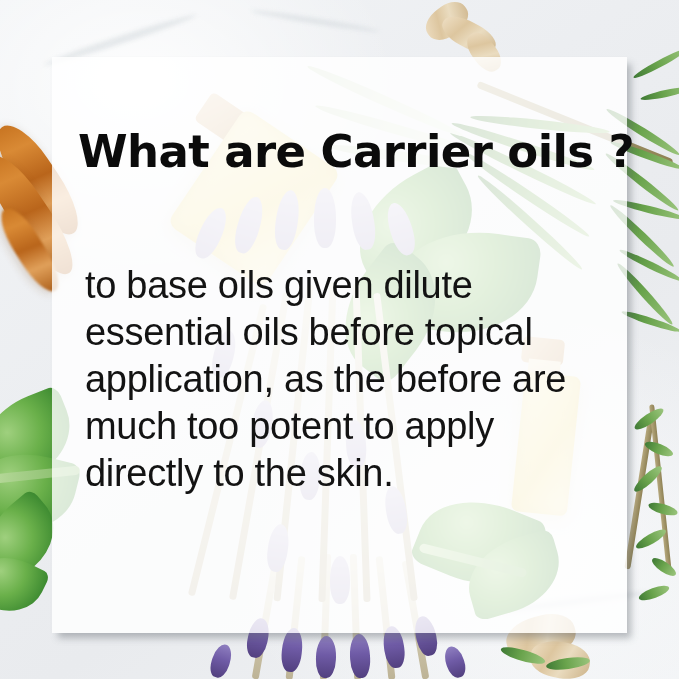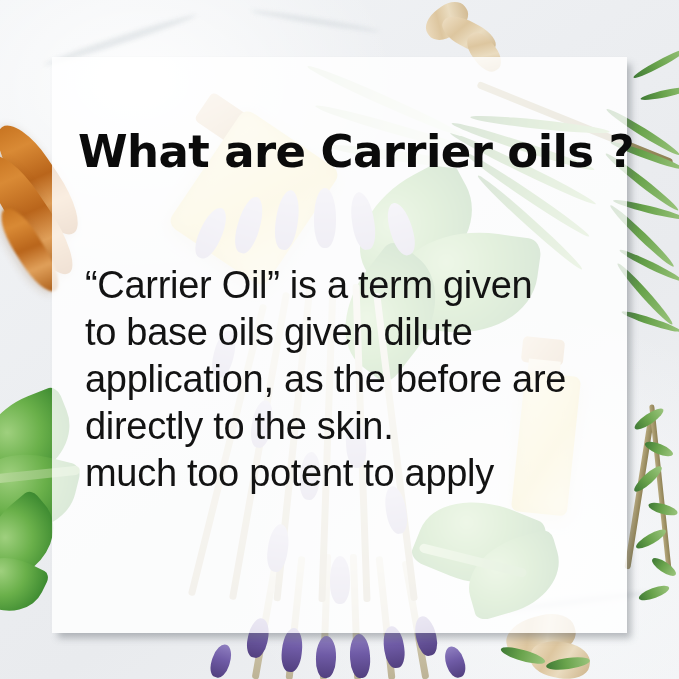--- a/index.html
+++ b/index.html
@@ -258,21 +258,21 @@
     <div class="el needle pale" style="left:312px;top:124px;width:166px;height:10px;transform:rotate(16deg);"></div>
     <div class="el needle pale" style="left:326px;top:152px;width:156px;height:10px;transform:rotate(8deg);"></div>
   </div>
 
   <div class="card"></div>
 
   <div class="content">
     <h1 class="headline">What are Carrier oils ?</h1>
 
     <p class="body-copy">
-      <span class="ln">“Carrier Oil” is a term given</span>
       <span class="ln">to base oils given dilute</span>
+      <span class="ln">essential oils before topical</span>
       <span class="ln">application, as the before are</span>
+      <span class="ln">much too potent to apply</span>
       <span class="ln">directly to the skin.</span>
-      <span class="ln">much too potent to apply</span>
     </p>
   </div>
 
 </div>
 
 </body></html>

